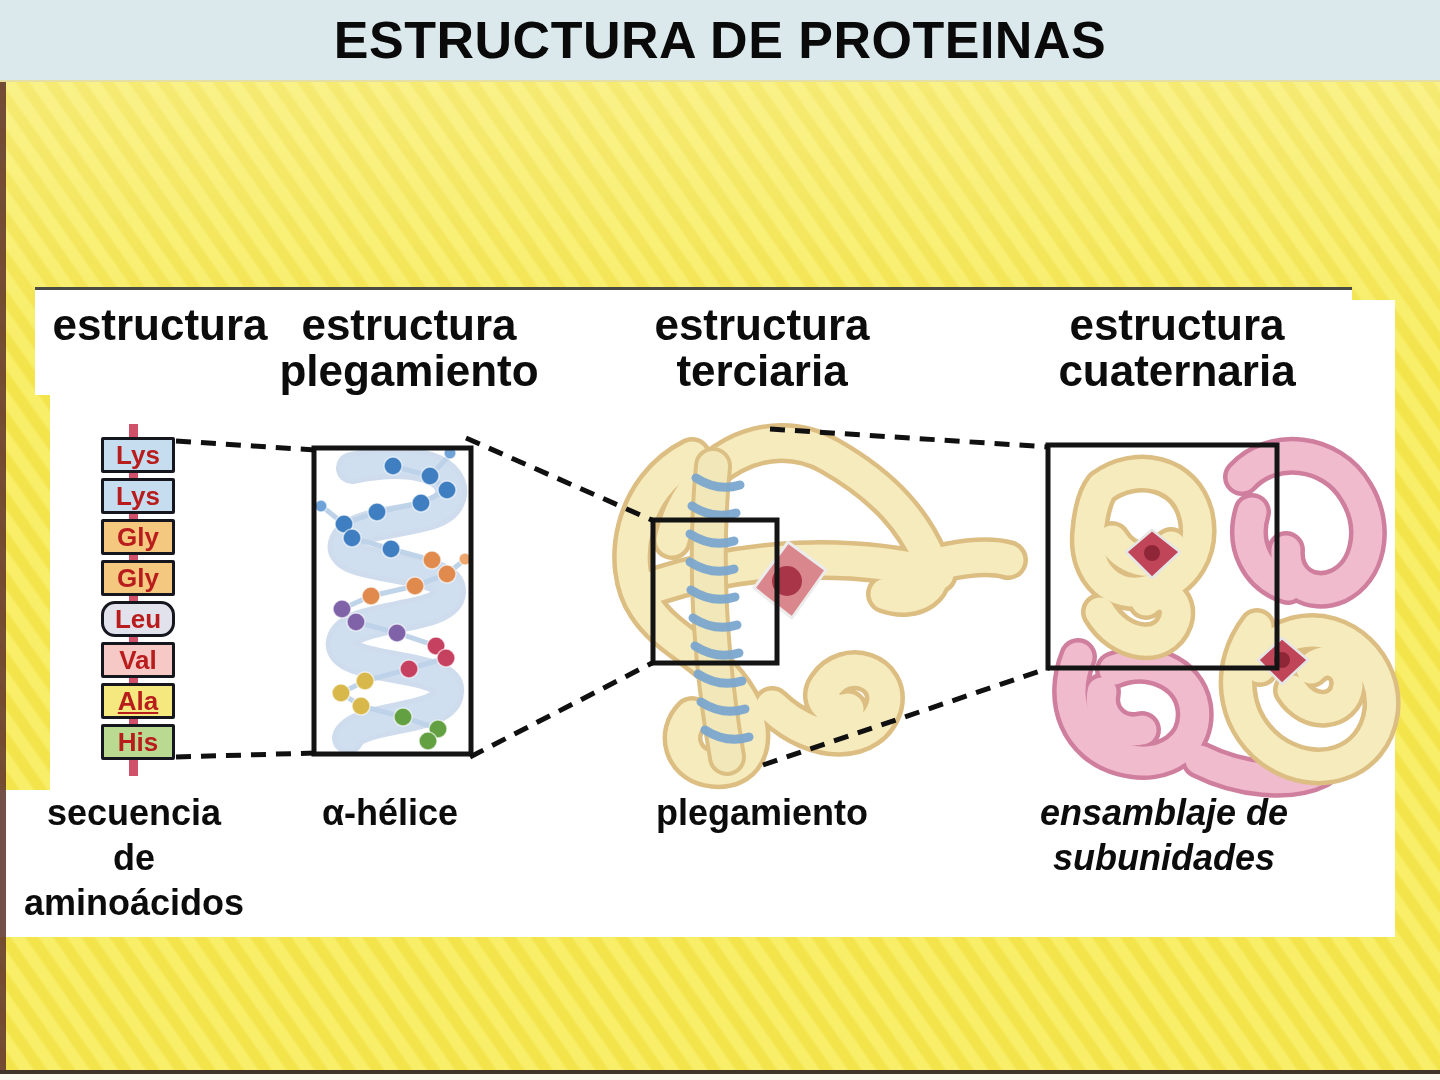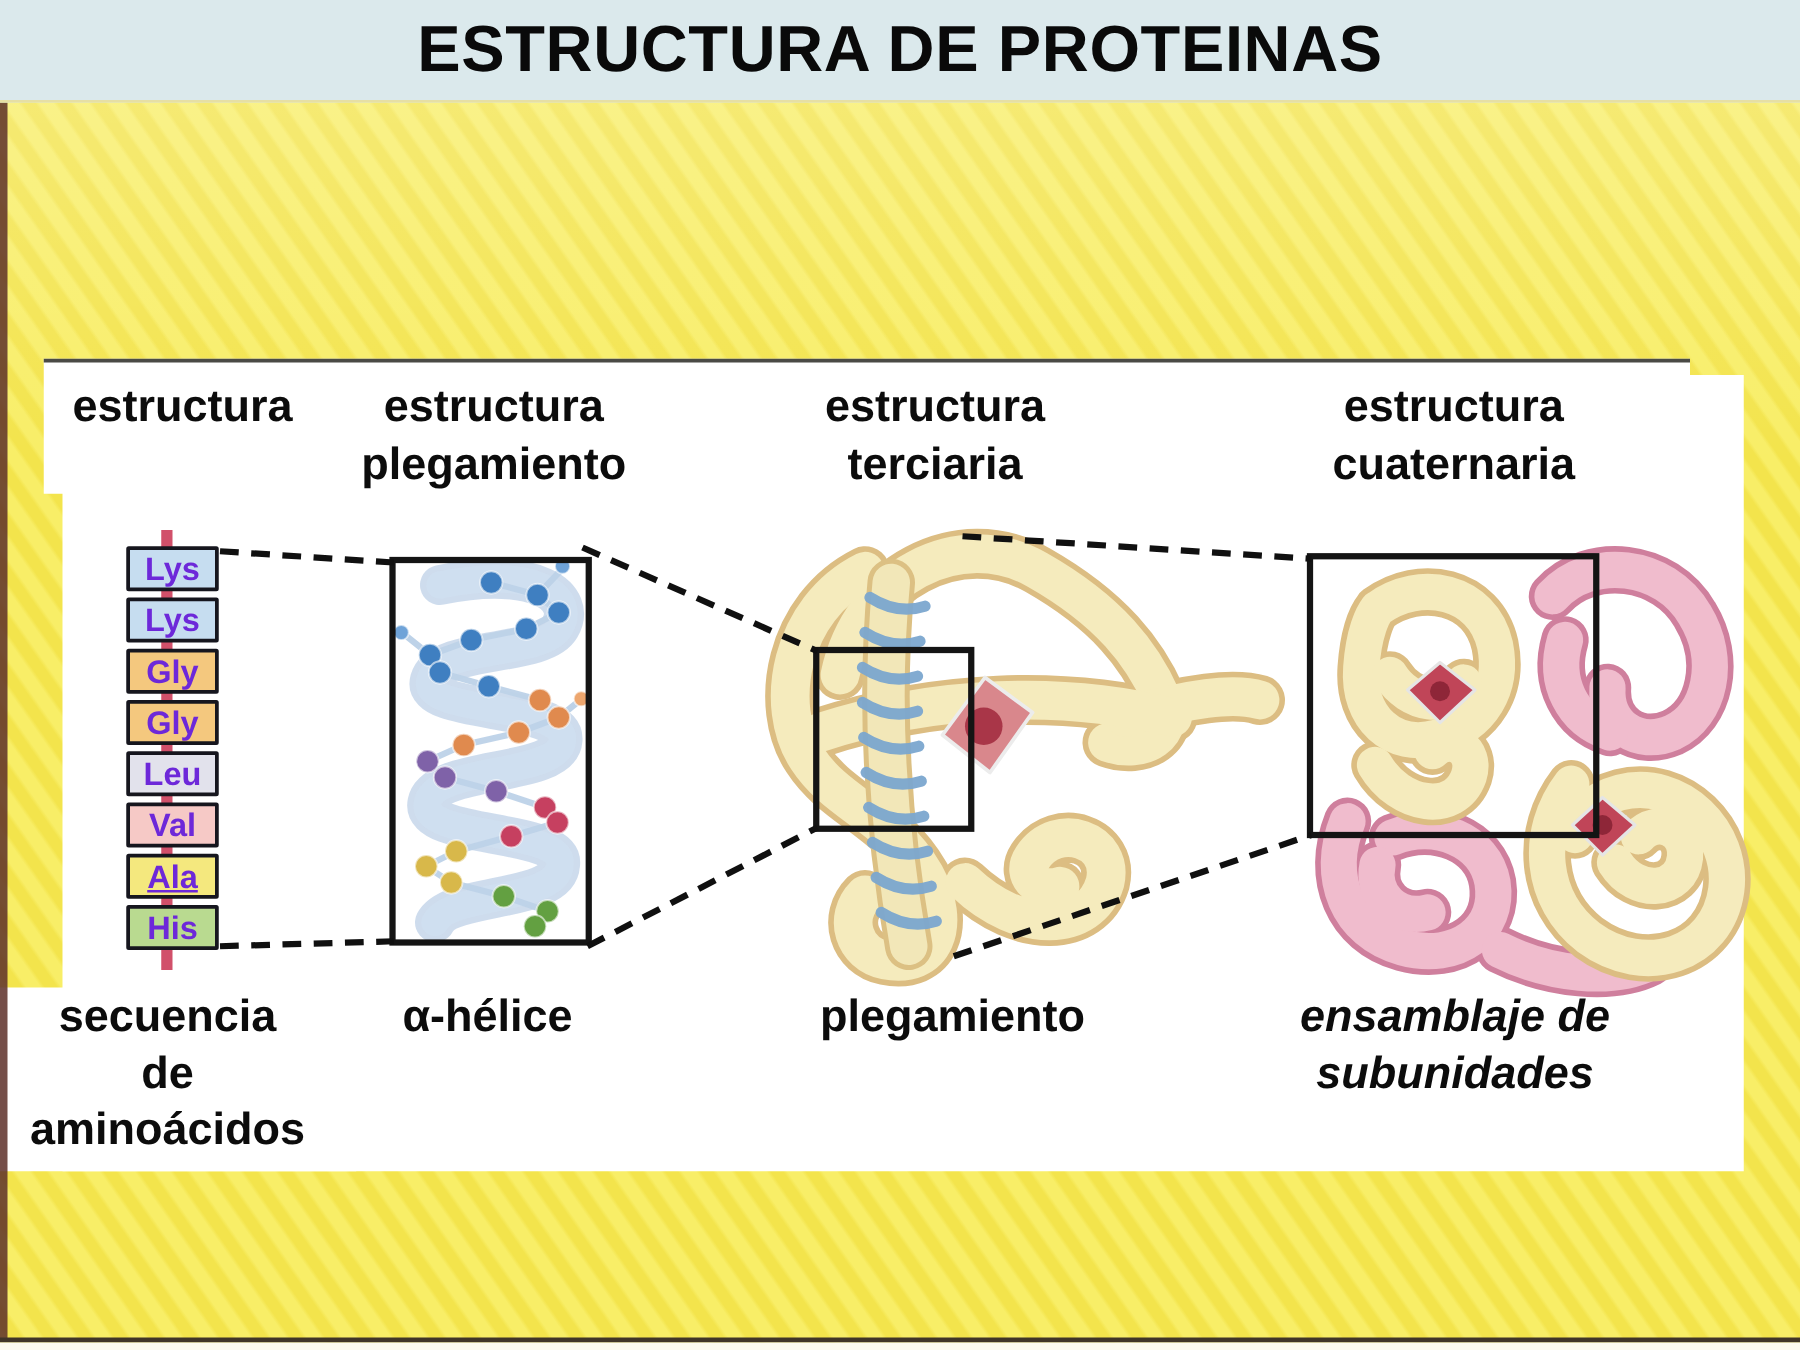--- a/index.html
+++ b/index.html
@@ -19,30 +19,30 @@
   .panel{background:#ffffff;z-index:1;}
   #panel-header{left:35px;top:287px;width:1317px;height:105px;border-top:3px solid #4b4b45;}
   #panel-main{left:50px;top:300px;width:1345px;height:637px;}
   #panel-bottomleft{left:0;top:790px;width:285px;height:147px;}
   
   #left-edge{left:0;top:82px;width:6px;height:990px;background:#5d3029;opacity:.85;z-index:2;}
   #bottom-dark{left:0;top:1070px;width:1440px;height:4px;background:#403528;z-index:2;}
   #bottom-light{left:0;top:1074px;width:1440px;height:6px;background:#fcfaef;z-index:2;}
   
   .hdr,.cap{position:absolute;z-index:4;text-align:center;color:#0c0c0c;font-weight:700;}
-  .hdr{top:302px;width:280px;font-size:36px;line-height:46px;}
+  .hdr{top:302px;width:280px;font-size:44px;line-height:46px;padding-left:14px;}
   .cap{top:790px;width:280px;font-size:36px;line-height:45px;}
   #hdr-1{left:6px;} #hdr-2{left:255px;} #hdr-3{left:608px;} #hdr-4{left:1023px;}
   #cap-1{left:-6px;} #cap-2{left:250px;} #cap-3{left:622px;} #cap-4{left:1024px;font-style:italic;}
   
   #backbone{left:129px;top:424px;width:9px;height:352px;background:#d1506a;z-index:4;}
   #amino-chain{left:101px;top:437px;width:74px;z-index:5;}
   .aa{width:68px;height:30px;border:3px solid #16161e;border-radius:2px;margin-bottom:5px;
       display:flex;align-items:center;justify-content:center;
-      font-weight:700;font-size:26px;color:#6d28d9;}
+      font-weight:700;font-size:26px;color:#b91c1c;}
   #diagram{left:0;top:0;width:1440px;height:1080px;z-index:3;pointer-events:none;}
 </style>
 </head>
 <body>
 
 <div id="page">
 
   <div class="abs panel" id="panel-header"></div>
   <div class="abs panel" id="panel-main"></div>
   <div class="abs panel" id="panel-bottomleft"></div>
@@ -86,21 +86,21 @@
     <div>ensamblaje de</div>
     <div>subunidades</div>
   </div>
 
   <div class="abs" id="backbone"></div>
   <div class="abs" id="amino-chain">
     <div class="aa" style="background-color: rgb(198, 221, 240);">Lys</div>
     <div class="aa" style="background-color: rgb(198, 221, 240);">Lys</div>
     <div class="aa" style="background-color: rgb(244, 200, 126);">Gly</div>
     <div class="aa" style="background-color: rgb(244, 200, 126);">Gly</div>
-    <div class="aa" style="background-color: rgb(226, 226, 236);">Leu</div>
+    <div class="aa" style="background-color: rgb(226, 226, 236); border-radius: 14px;">Leu</div>
     <div class="aa" style="background-color: rgb(246, 201, 198);">Val</div>
     <div class="aa" style="background-color: rgb(244, 232, 126); text-decoration: underline;">Ala</div>
     <div class="aa" style="background-color: rgb(185, 218, 144);">His</div>
   </div>
 
   <svg id="diagram" class="abs" viewBox="0 0 1440 1080">
 
     <g>
       <path d="M352,468 C430,452 462,478 448,502 C434,526 352,516 344,544 C336,572 452,562 450,592
                C448,622 348,612 342,642 C336,672 452,662 448,692 C446,722 360,714 348,738" fill="none" stroke="#a6c0de" stroke-width="32" stroke-linecap="round" opacity="0.55"></path>

